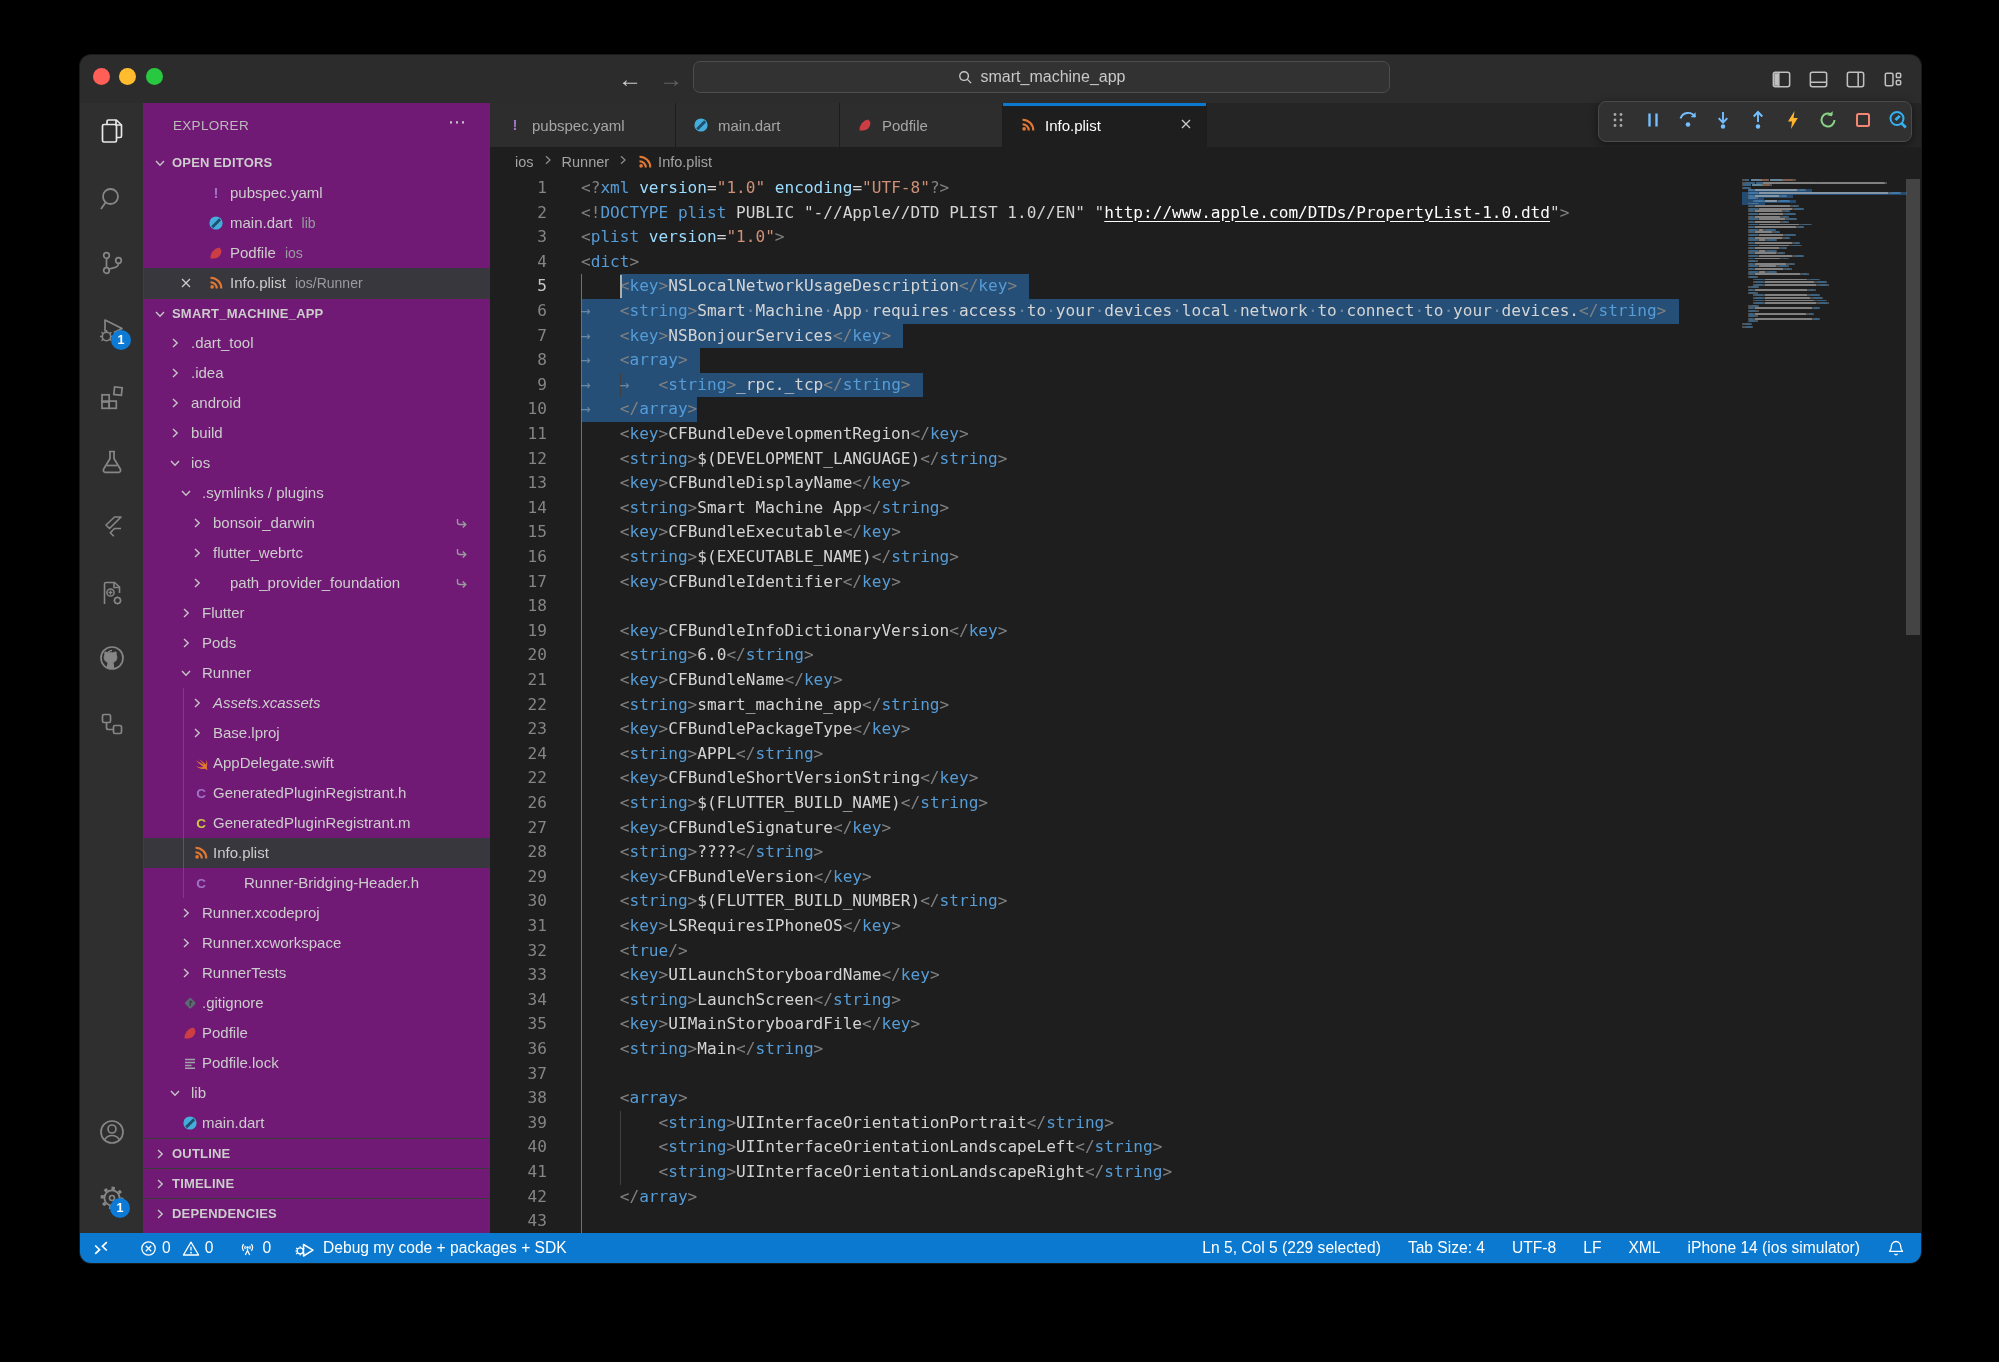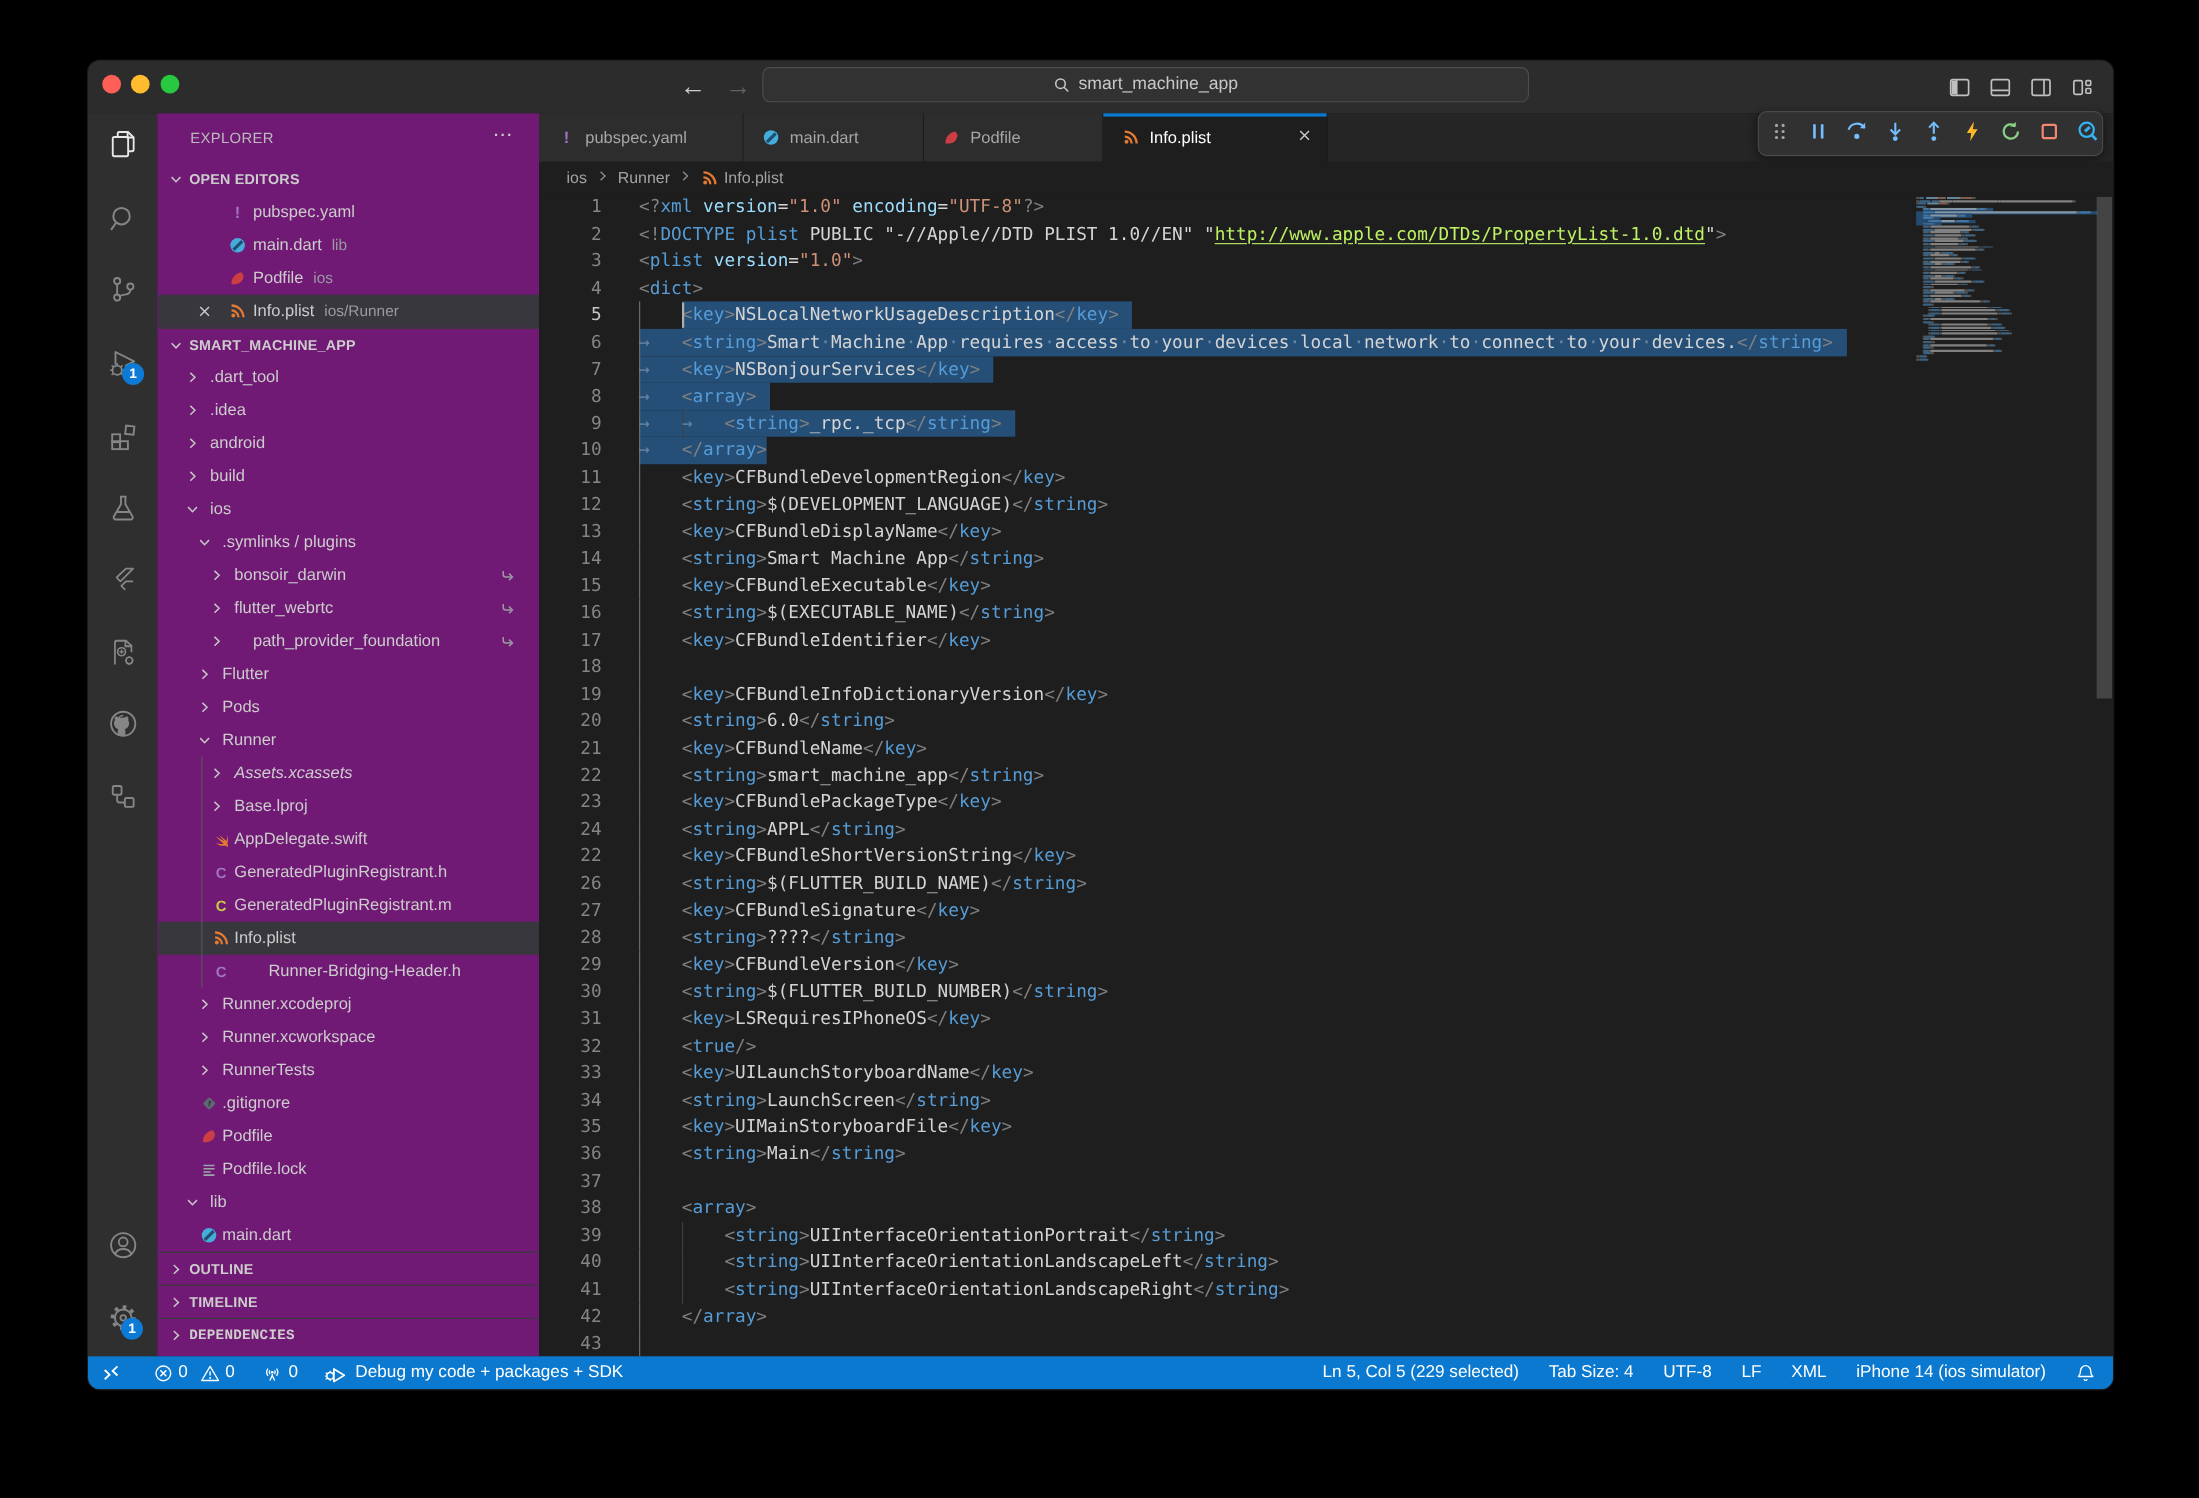--- a/index.html
+++ b/index.html
@@ -58,21 +58,21 @@
   #breadcrumbs .bsep{color:#8a8a8a;font-size:13px;padding:0 1px;}
   #breadcrumbs .bicon{width:15px;height:15px;margin-right:6px;}
   
   #codearea{position:absolute;left:0;top:73px;width:100%;height:1057px;overflow:hidden;}
   .codefont{font-family:"DejaVu Sans Mono",monospace;font-size:16.1px;}
   .cline{position:absolute;left:0;width:100%;height:24.6px;line-height:24.6px;white-space:pre;}
   .lnum{position:absolute;left:0;width:57px;text-align:right;color:#858585;}
   .lnum.cur{color:#c6c6c6;}
   .ctext{position:absolute;left:91px;}
   .tk-p{color:#808080;} .tk-t{color:#569cd6;} .tk-a{color:#9cdcfe;} .tk-s{color:#ce9178;}
-  .tk-w{color:#d4d4d4;} .tk-u{color:#bef264;text-decoration:underline;text-underline-offset:3px;}
+  .tk-w{color:#d4d4d4;} .tk-u{color:#ffffff;text-decoration:underline;text-underline-offset:3px;}
   .selrect{position:absolute;background:#264f78;}
   .iguide{position:absolute;width:1px;}
   .wsglyph{position:absolute;color:rgba(215,225,235,0.38);}
   #cursorbar{position:absolute;width:2px;height:23px;background:#aeafad;}
   
   #minimap{position:absolute;left:1252px;top:0;width:164px;height:100%;}
   .mmtok{position:absolute;height:1.9px;border-radius:0.5px;opacity:0.55;}
   .mmsel{position:absolute;background:#264f78;opacity:0.9;}
   #vscrollbar{position:absolute;left:1416px;width:14px;background:rgba(121,121,121,0.42);}
   
@@ -467,21 +467,21 @@
             <div class="sbrow section bordered" style="top: 1020px;">
               <span class="chev" style="left: 8px;"><svg width="16" height="16" viewBox="0 0 16 16" fill="none">
                   <path d="M6 4l4.2 4L6 12" stroke="#c5c5c5" stroke-width="1.4"></path>
                 </svg></span>
               <span class="lbl" style="left: 28px;">TIMELINE</span>
             </div>
             <div class="sbrow section bordered" style="top: 1050px;">
               <span class="chev" style="left: 8px;"><svg width="16" height="16" viewBox="0 0 16 16" fill="none">
                   <path d="M6 4l4.2 4L6 12" stroke="#c5c5c5" stroke-width="1.4"></path>
                 </svg></span>
-              <span class="lbl" style="left: 28px; font-family: Liberation Mono, monospace;">DEPENDENCIES</span>
+              <span class="lbl" style="left: 28px;">DEPENDENCIES</span>
             </div>
             <div id="treeguide" style="top: 540px; height: 210px;"></div>
           </div>
     </div>
     <div id="editor">
       <div id="tabbar">
             <div class="tab" style="width: 186px;">
               <span class="ticon"><svg width="16" height="16" viewBox="0 0 16 16" fill="none">
                   <text x="8" y="13" font-family="Liberation Sans" font-size="15" font-weight="700" fill="#a074c4" text-anchor="middle">!</text>
                 </svg></span>

